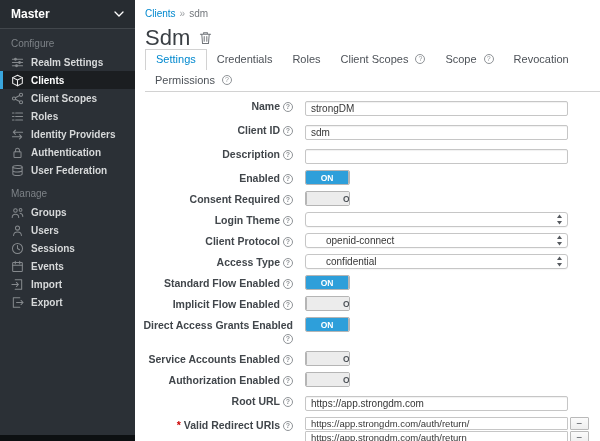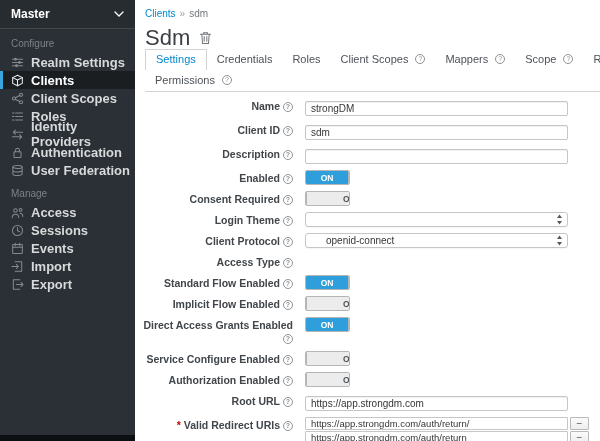--- a/index.html
+++ b/index.html
@@ -6,21 +6,21 @@
   body { font-family:"Liberation Sans", sans-serif; background:#fff; }
   #app { position:relative; width:600px; height:441px; overflow:hidden; background:#0c4a6e; }
 
   
   .sidebar { position:absolute; left:0; top:0; bottom:0; width:135px; background:#2b3036; }
   .master-row { height:29px; display:flex; align-items:center; justify-content:space-between;
     padding:0 11px; background:#272c31; border-bottom:1px solid #42474c; cursor:pointer; }
   .master-label { color:#fff; font-size:12px; font-weight:700; }
   .section-label { color:#7d8287; font-size:10px; padding:9px 0 4px 11px; }
   .nav-item { display:flex; align-items:center; height:18px; padding-left:8px; gap:7px;
-    color:#d7d9da; font-size:13px; font-weight:600; border-left:3px solid transparent; cursor:pointer; }
+    color:#d7d9da; font-size:10px; font-weight:600; border-left:3px solid transparent; cursor:pointer; }
   .nav-item.active { background:#1b1e21; border-left-color:#39a5dc; color:#fff; }
   .nav-icon { width:13px; height:13px; color:#85898d; flex:none; display:flex; }
   .nav-item.active .nav-icon { color:#ededed; }
   .nav-icon svg { width:13px; height:13px; fill:none; stroke:currentColor; stroke-width:1.1;
     stroke-linecap:round; stroke-linejoin:round; }
   .sidebar-bottom-strip { position:absolute; left:0; bottom:0; width:135px; height:6px; background:#0d1012; }
 
   
   .main { position:absolute; left:135px; top:0; right:0; bottom:0; background:#fff; }
   .breadcrumb { padding:8px 0 0 10px; font-size:10px; color:#72767b; }
@@ -160,21 +160,30 @@
 
     <div class="nav-item">
       <span class="nav-icon">
         <svg viewBox="0 0 14 14">
             <circle cx="4.8" cy="4.8" r="1.9"></circle>
             <path d="M1.3 12.3c0-1.9 1.6-3.4 3.5-3.4s3.5 1.5 3.5 3.4"></path>
             <circle cx="10.3" cy="4.2" r="1.5"></circle>
             <path d="M9.8 7.9c1.7.3 2.9 1.7 2.9 3.4"></path>
           </svg>
       </span>
-      <span>Access</span>
+      <span>Groups</span>
+    </div>
+    <div class="nav-item">
+      <span class="nav-icon">
+        <svg viewBox="0 0 14 14">
+            <circle cx="7" cy="4.4" r="2.2"></circle>
+            <path d="M2.8 12.5c0-2.3 1.9-4 4.2-4s4.2 1.7 4.2 4"></path>
+          </svg>
+      </span>
+      <span>Users</span>
     </div>
     <div class="nav-item">
       <span class="nav-icon">
         <svg viewBox="0 0 14 14">
             <circle cx="7" cy="7" r="5.4"></circle>
             <path d="M7 3.8V7l2.2 1.4"></path>
           </svg>
       </span>
       <span>Sessions</span>
     </div>
@@ -235,24 +244,20 @@
             <span>Credentials</span>
           </div>
         <div class="tab">
             <span>Roles</span>
           </div>
         <div class="tab">
             <span>Client Scopes</span>
             <span class="qicon"></span>
           </div>
         <div class="tab">
-            <span>Mappers</span>
-            <span class="qicon"></span>
-          </div>
-        <div class="tab">
             <span>Scope</span>
             <span class="qicon"></span>
           </div>
         <div class="tab">
             <span>Revocation</span>
           </div>
 
       </div>
       <div class="tab-row second">
         <div class="tab">
@@ -324,20 +329,31 @@
                   <path d="M3.5.5 6 4H1z" fill="#55595e"></path>
                   <path d="M3.5 10.5 1 7h5z" fill="#55595e"></path>
                 </svg>
               </span>
           </div>
         </div>
       </div>
 
       <div class="frow">
         <div class="flabel"><span>Access Type</span><span class="qicon"></span></div>
+        <div class="fctrl">
+          <div class="select">
+            <span>confidential</span>
+            <span class="stepper">
+                <svg width="7" height="11" viewBox="0 0 7 11">
+                  <path d="M3.5.5 6 4H1z" fill="#55595e"></path>
+                  <path d="M3.5 10.5 1 7h5z" fill="#55595e"></path>
+                </svg>
+              </span>
+          </div>
+        </div>
       </div>
 
       <div class="frow">
         <div class="flabel"><span>Standard Flow Enabled</span><span class="qicon"></span></div>
         <div class="fctrl">
           <div class="toggle on">
             <span class="t-on">ON</span>
               <span class="t-handle"></span>
           </div>
         </div>
@@ -357,21 +373,21 @@
         <div class="flabel"><span>Direct Access Grants Enabled</span><span class="qicon"></span></div>
         <div class="fctrl">
           <div class="toggle on">
             <span class="t-on">ON</span>
               <span class="t-handle"></span>
           </div>
         </div>
       </div>
 
       <div class="frow">
-        <div class="flabel"><span>Service Configure Enabled</span><span class="qicon"></span></div>
+        <div class="flabel"><span>Service Accounts Enabled</span><span class="qicon"></span></div>
         <div class="fctrl">
           <div class="toggle off">
             <span class="t-handle"></span>
               <span class="t-off">OFF</span>
           </div>
         </div>
       </div>
 
       <div class="frow">
         <div class="flabel"><span>Authorization Enabled</span><span class="qicon"></span></div>

